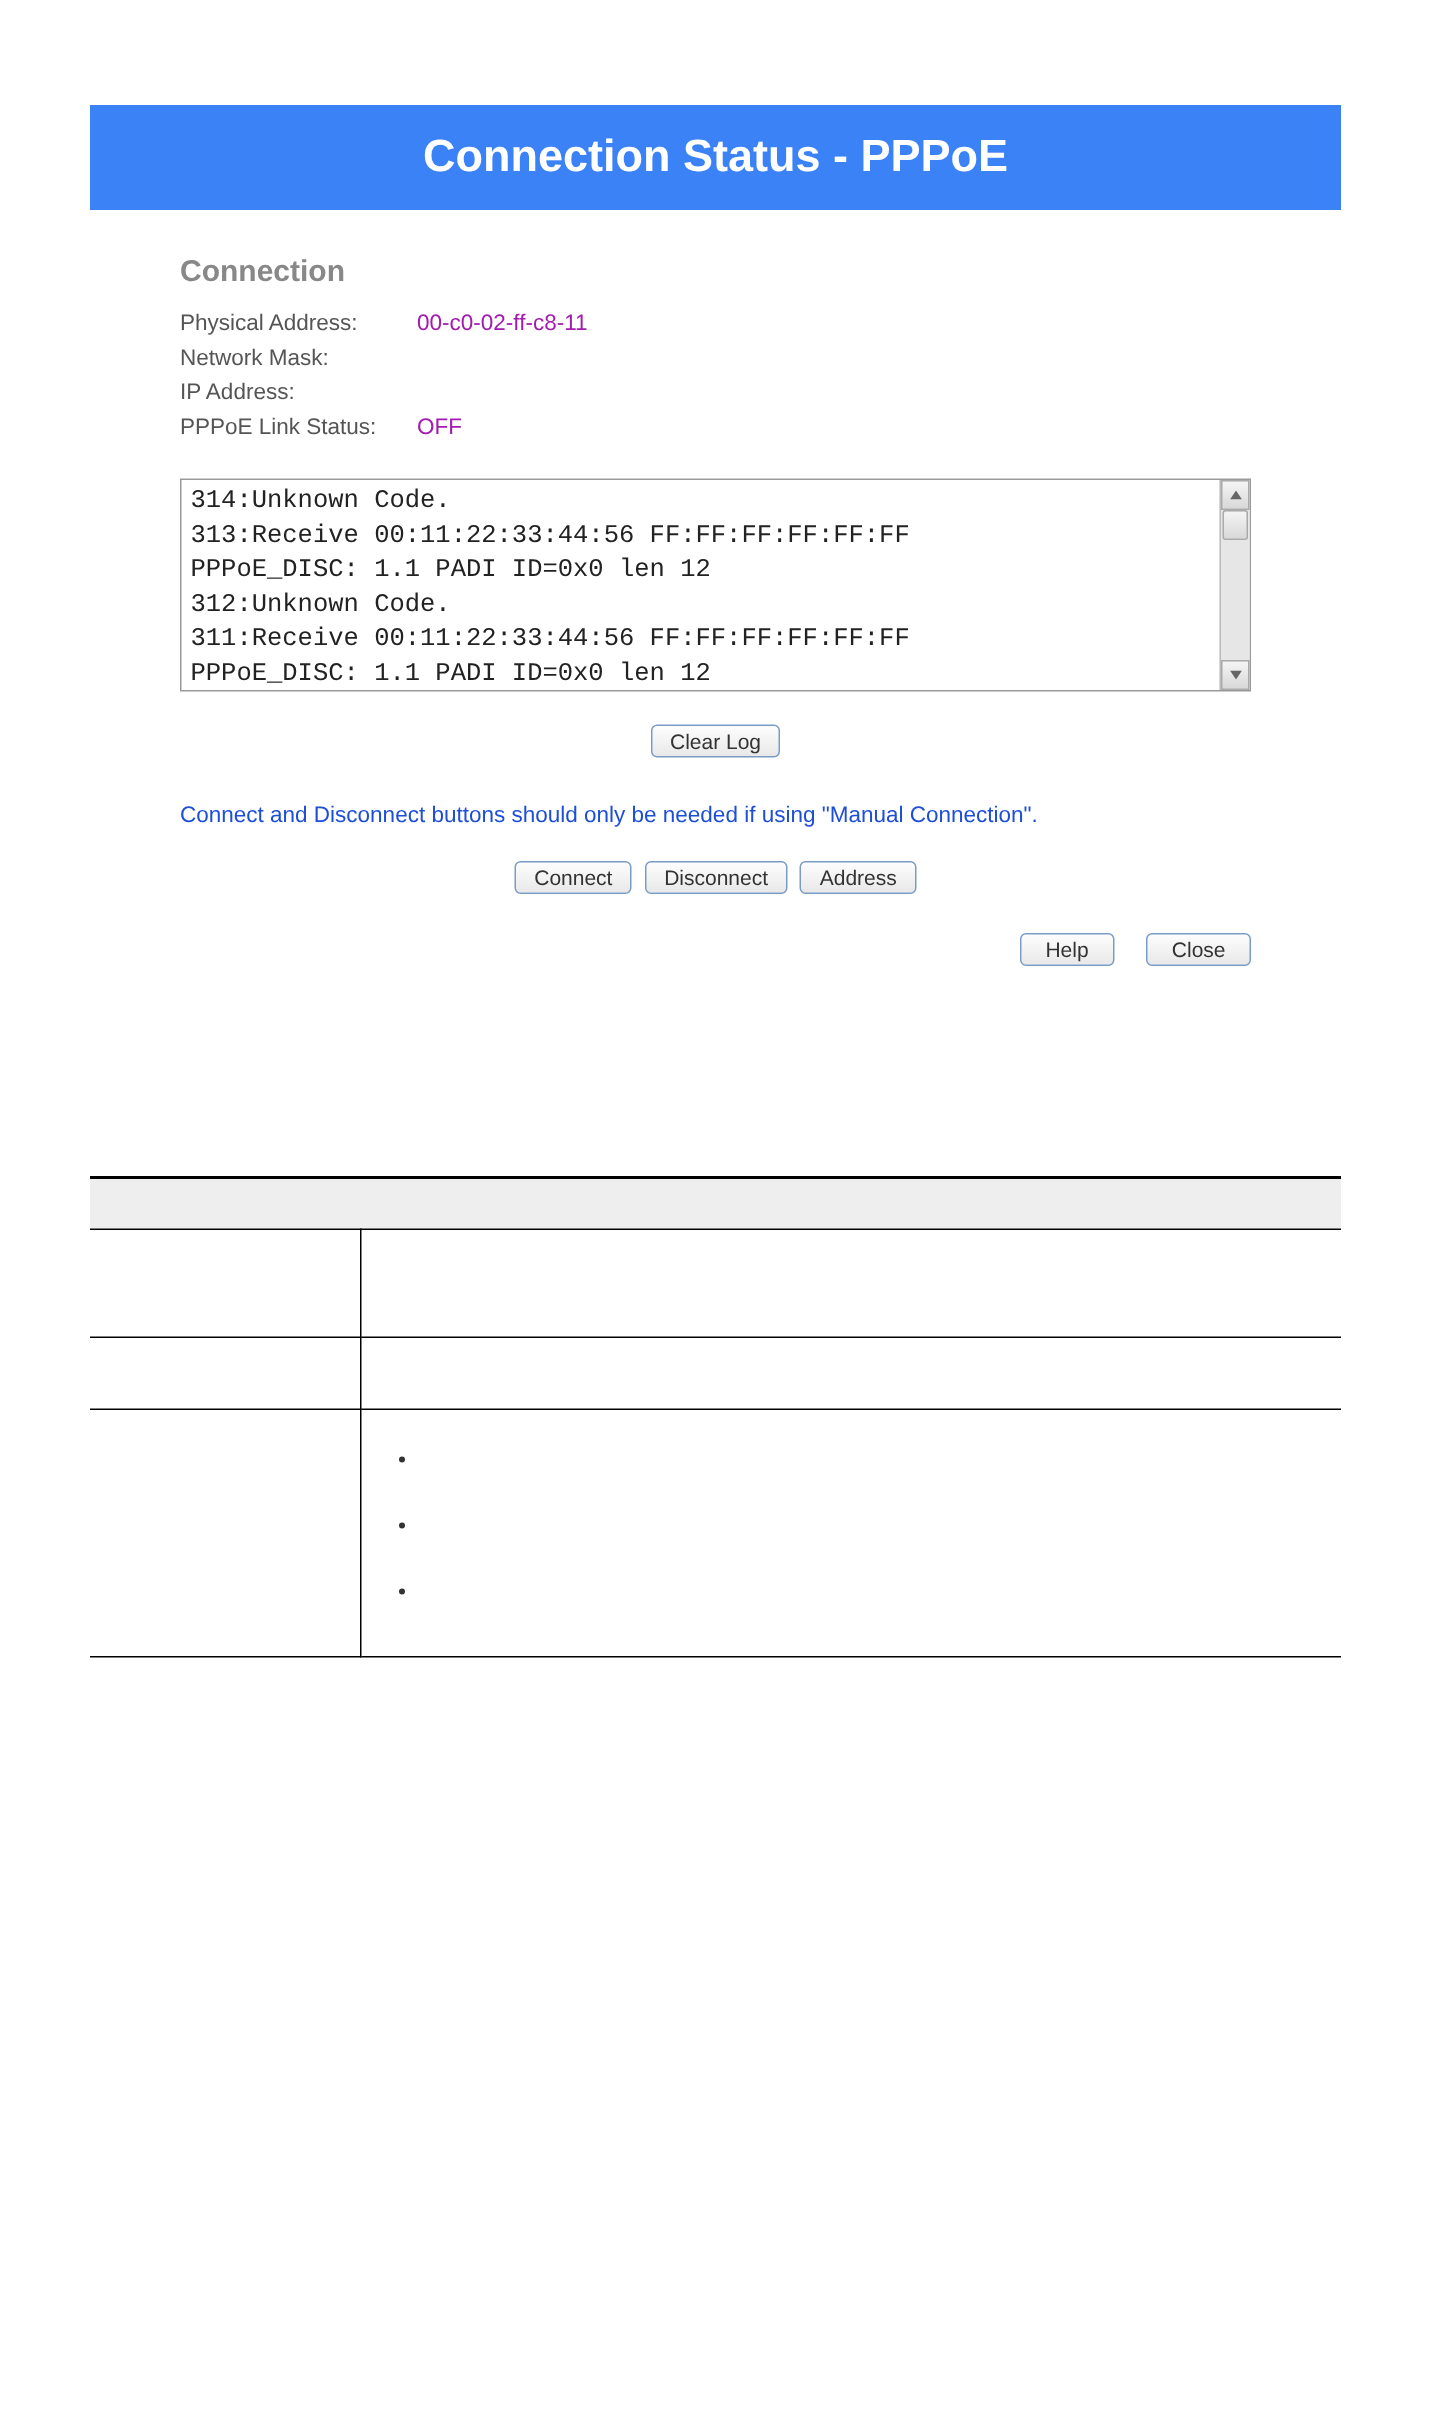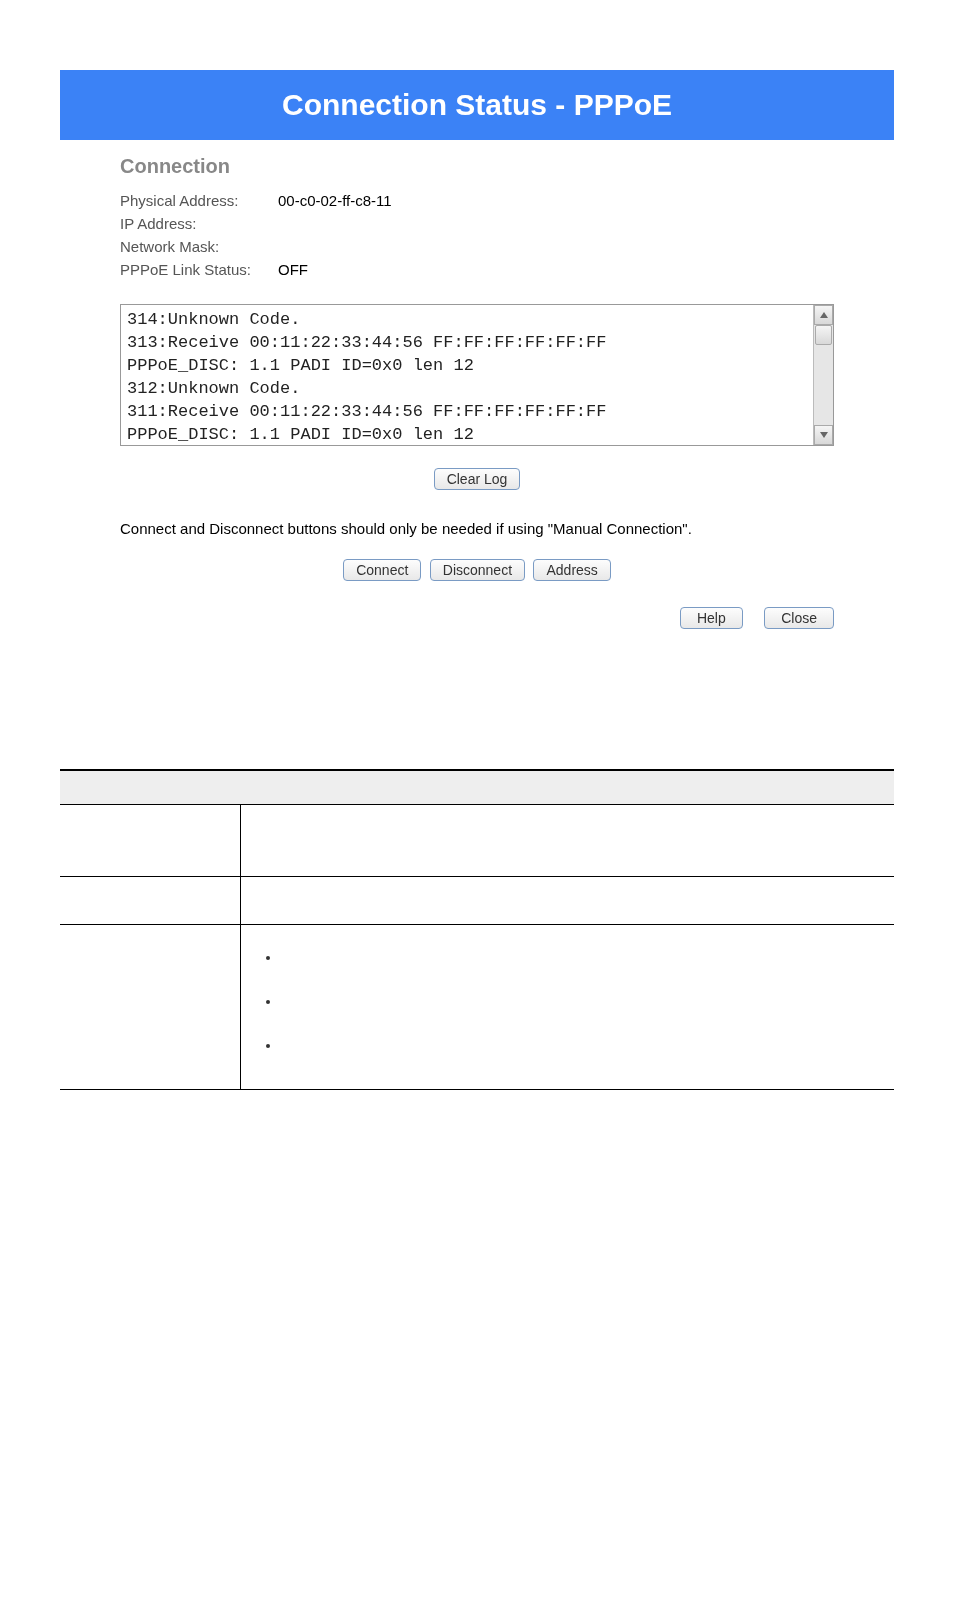--- a/index.html
+++ b/index.html
@@ -15,40 +15,40 @@
     .header-bar {
       background: #3b82f6;
       color: #fff;
       text-align: center;
       padding: 18px 0;
       font-size: 30px;
       font-weight: bold;
       font-family: Arial, sans-serif;
     }
     .content {
-      padding: 15px 60px 30px 60px;
+      padding: 30px 60px 30px 60px;
     }
     .section-title {
       font-size: 20px;
       font-weight: bold;
       color: #888;
       margin-bottom: 14px;
     }
     .info-row {
       display: flex;
       font-size: 15px;
       color: #555;
       margin-bottom: 6px;
       align-items: center;
     }
     .info-label {
       min-width: 158px;
     }
     .info-value {
-      color: #000000;
+      color: #a21caf;
     }
     .log-section {
       margin-top: 26px;
     }
     .log-box-wrap {
       margin-top: 22px;
       position: relative;
       border: 1px solid #999;
       background: #fff;
       display: flex;
@@ -105,21 +105,21 @@
       border-radius: 4px;
       color: #333;
       cursor: pointer;
     }
     .center-row {
       text-align: center;
       margin-top: 22px;
     }
     .hint-text {
       font-size: 15px;
-      color: #000000;
+      color: #1d4ed8;
       margin-top: 28px;
       line-height: 1.4;
     }
     .btn-row {
       text-align: center;
       margin-top: 20px;
     }
     .btn-row .btn {
       margin: 0 2px;
     }
@@ -178,25 +178,25 @@
 
 <div class="content">
 
   <div class="section-title">Connection</div>
 
   <div class="info-row">
     <span class="info-label">Physical Address:</span>
     <span class="info-value">00-c0-02-ff-c8-11</span>
   </div>
   <div class="info-row">
+    <span class="info-label">Network Mask:</span>
+    <span class="info-value"></span>
+  </div>
+  <div class="info-row">
     <span class="info-label">IP Address:</span>
-    <span class="info-value"></span>
-  </div>
-  <div class="info-row">
-    <span class="info-label">Network Mask:</span>
     <span class="info-value"></span>
   </div>
   <div class="info-row">
     <span class="info-label">PPPoE Link Status:</span>
     <span class="info-value">OFF</span>
   </div>
 
   <div class="log-section">
 
     <div class="log-box-wrap">

